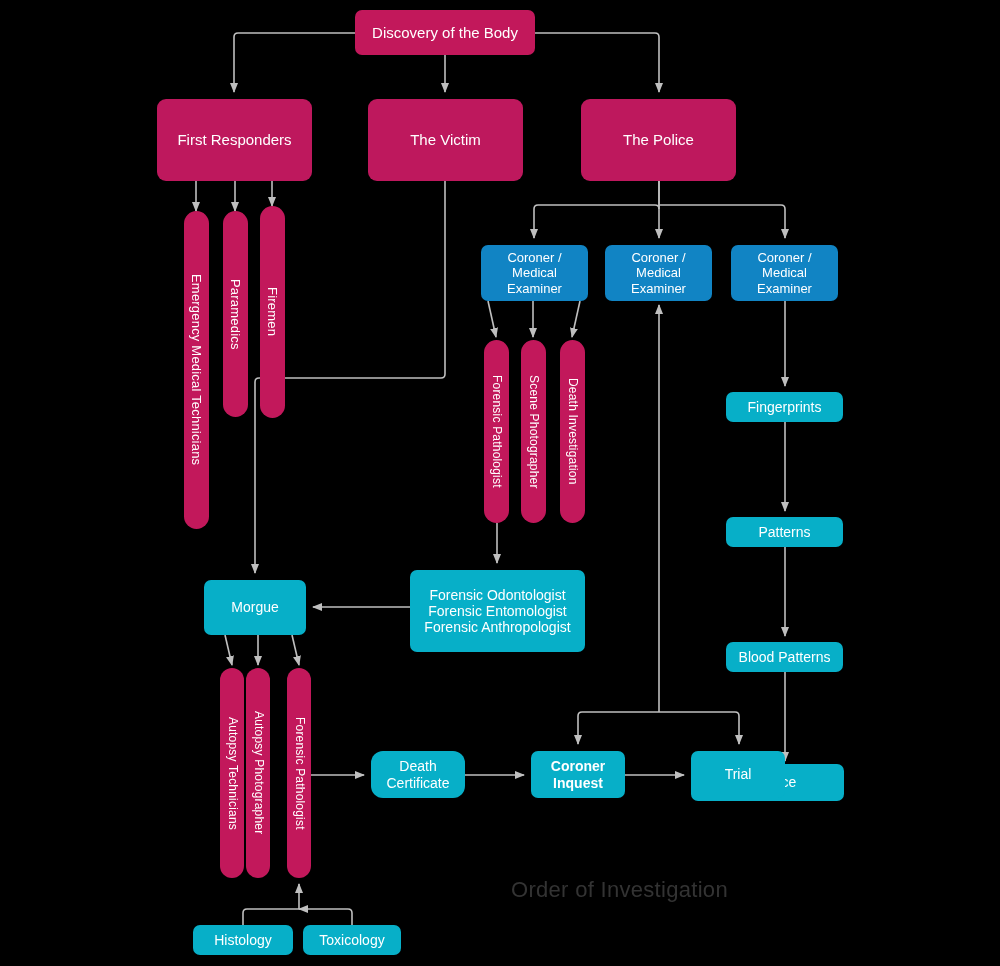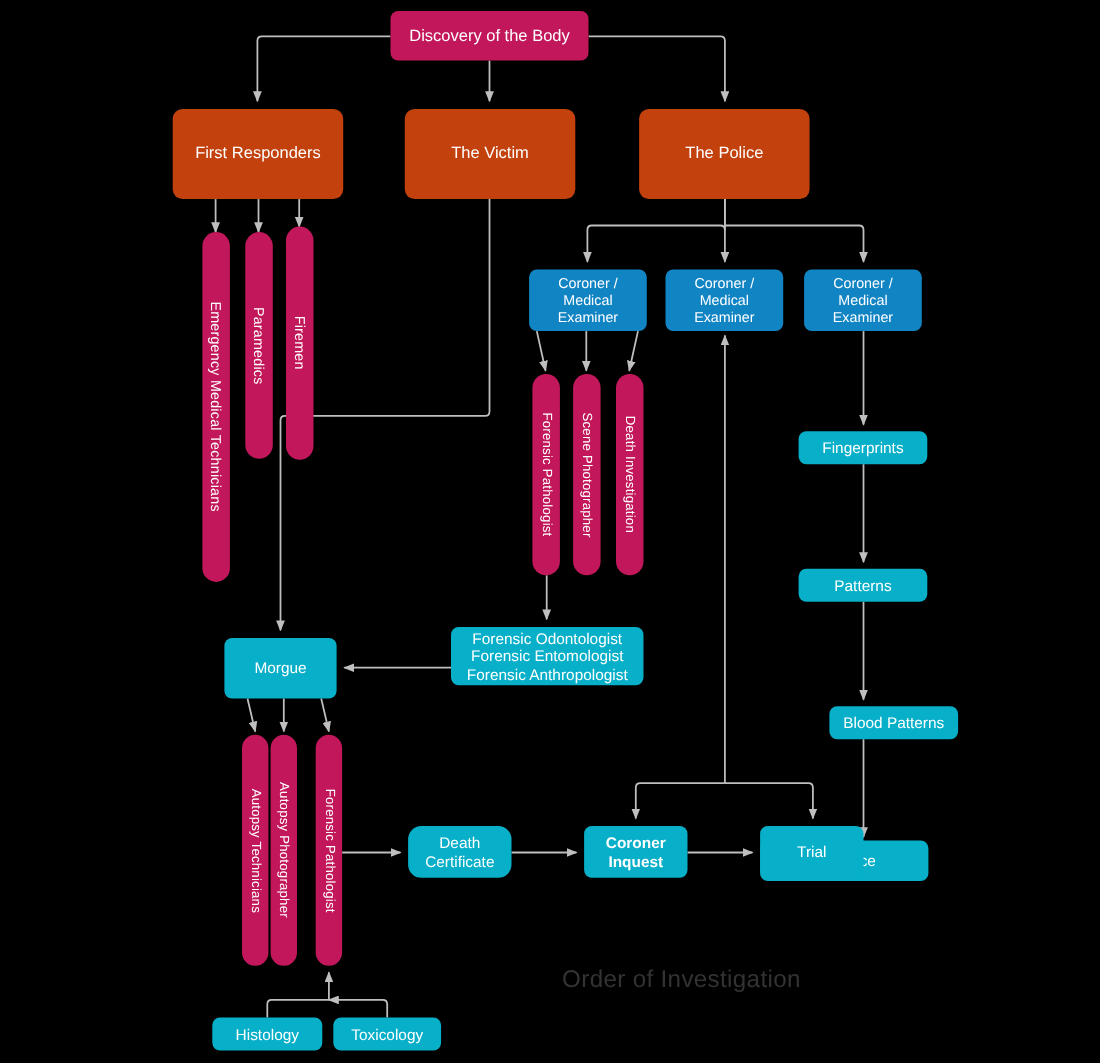--- a/index.html
+++ b/index.html
@@ -3,21 +3,21 @@
 <meta charset="utf-8">
 <title>Order of Investigation</title>
 <style>
   html,body{margin:0;padding:0;background:#000;}
   body{width:1000px;height:966px;overflow:hidden;font-family:"Liberation Sans",sans-serif;}
   #stage{position:relative;width:1000px;height:966px;background:#000;}
   svg.edges{position:absolute;left:0;top:0;width:1000px;height:966px;pointer-events:none;}
   .node{position:absolute;box-sizing:border-box;display:flex;align-items:center;justify-content:center;
         text-align:center;color:#ffffff;border-radius:7px;line-height:1.16;}
   .n-crimson{background:#C2185B;}
-  .n-red{background:#c2410c;border-radius:9px;}
+  .n-red{background:#be185d;border-radius:9px;}
   .n-blue{background:#1184C4;}
   .n-cyan{background:#07AFC8;}
   .vert{writing-mode:vertical-rl;text-orientation:mixed;border-radius:13px;letter-spacing:.2px;}
   .vert span{display:block;}
   .title-cap{position:absolute;color:#333333;font-size:22px;letter-spacing:.3px;white-space:nowrap;}
   .lbl{display:block;white-space:pre-line;}
 </style>
 </head>
 <body>
 
@@ -127,27 +127,27 @@
       </div>
       <div class="node n-crimson vert" style="left: 560px; top: 340px; width: 25px; height: 183px; font-size: 12px;">
         <span class="lbl">Death Investigation</span>
       </div>
       <div class="node n-cyan" style="left: 726px; top: 392px; width: 117px; height: 30px; font-size: 14px;">
         <span class="lbl">Fingerprints</span>
       </div>
       <div class="node n-cyan" style="left: 726px; top: 517px; width: 117px; height: 30px; font-size: 14px;">
         <span class="lbl">Patterns</span>
       </div>
-      <div class="node n-cyan" style="left: 726px; top: 642px; width: 117px; height: 30px; font-size: 14px; margin-left: 28px;">
+      <div class="node n-cyan" style="left: 726px; top: 642px; width: 117px; height: 30px; font-size: 14px;">
         <span class="lbl">Blood Patterns</span>
       </div>
       <div class="node n-cyan" style="left: 204px; top: 580px; width: 102px; height: 55px; font-size: 14px;">
         <span class="lbl">Morgue</span>
       </div>
-      <div class="node n-cyan" style="left: 410px; top: 570px; width: 175px; height: 53px; font-size: 14px;">
+      <div class="node n-cyan" style="left: 410px; top: 570px; width: 175px; height: 82px; font-size: 14px;">
         <span class="lbl">Forensic Odontologist
 Forensic Entomologist
 Forensic Anthropologist</span>
       </div>
       <div class="node n-crimson vert" style="left: 220px; top: 668px; width: 24px; height: 210px; font-size: 12px;">
         <span class="lbl">Autopsy Technicians</span>
       </div>
       <div class="node n-crimson vert" style="left: 246px; top: 668px; width: 24px; height: 210px; font-size: 12px;">
         <span class="lbl">Autopsy Photographer</span>
       </div>

